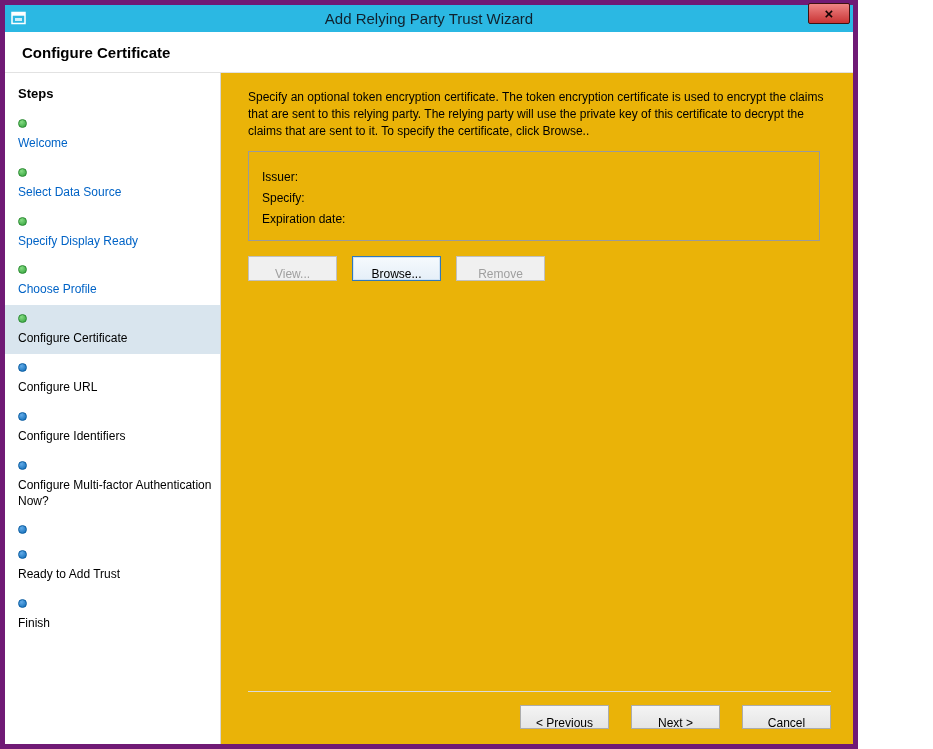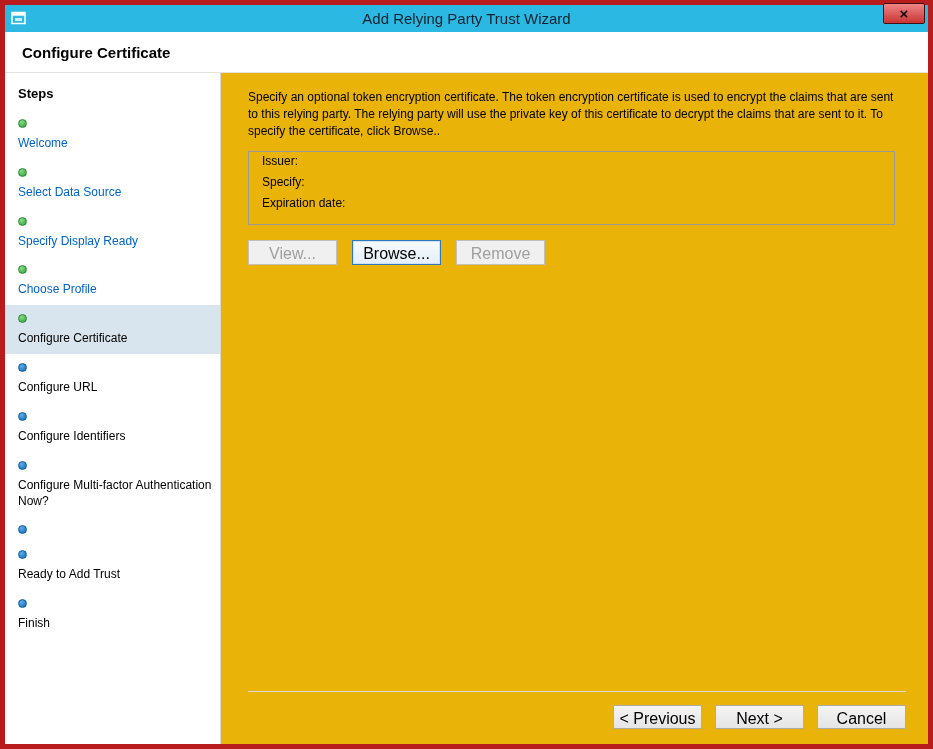--- a/index.html
+++ b/index.html
@@ -4,23 +4,23 @@
 <style>
   * { box-sizing: border-box; }
   html, body { margin: 0; padding: 0; }
   body {
     font-family: "Liberation Sans", "DejaVu Sans", sans-serif;
     background: #ffffff;
     color: #000;
   }
 
   .window {
-    width: 933px;
+    width: 858px;
     height: 749px;
-    border: 5px solid #b91c1c;
+    border: 5px solid #701a75;
     background: #ffffff;
     display: flex;
     flex-direction: column;
   }
 
   
   .titlebar {
     height: 27px;
     background: #2bb8e3;
     position: relative;
@@ -131,57 +131,57 @@
     min-width: 0;
   }
   .desc {
     font-size: 12px;
     line-height: 1.42;
     margin: 0 0 11px 0;
     max-width: 662px;
   }
   .cert-box {
     border: 1px solid #9a9a9a;
-    padding: 0 13px 9px;
+    padding: 16px 13px 9px;
     margin-right: 11px;
   }
   .cert-row { font-size: 12px; padding: 2px 0 5px; }
   .cert-value { margin-left: 6px; }
 
   .btn-row { display: flex; gap: 15px; margin-top: 15px; }
 
   button.btn {
     width: 89px;
     height: 25px;
     font-family: inherit;
-    font-size: 16px;
+    font-size: 12px;
     color: #000;
     border: 1px solid #acacac;
     background: linear-gradient(#f4f4f4, #e5e5e5);
-    padding: 4px;
+    padding: 10px;
   }
   button.btn:disabled {
     color: #9f9f9f;
     border-color: #c0c0c0;
     background: #f0f0f0;
   }
   button.btn.focused {
     border: 1px solid #3078bc;
     box-shadow: inset 0 0 0 1px #cfe2f3;
     background: linear-gradient(#f6fafd, #e5eff8);
   }
 
   
   .footer {
     margin-top: auto;
     border-top: 1px solid #dadada;
     padding-top: 13px;
     display: flex;
     justify-content: flex-end;
-    gap: 13px;
+    gap: 22px;
   }
   .footer button.btn { height: 24px; }
 </style>
 </head>
 <body>
 
 <div class="window">
 
   <div class="titlebar">
     <span class="app-icon">

